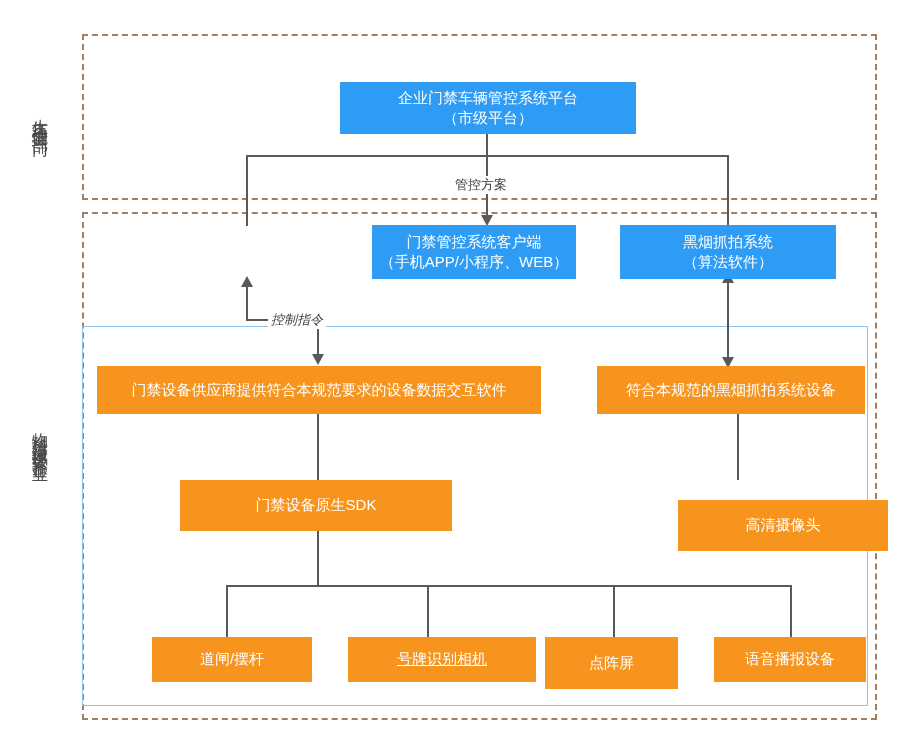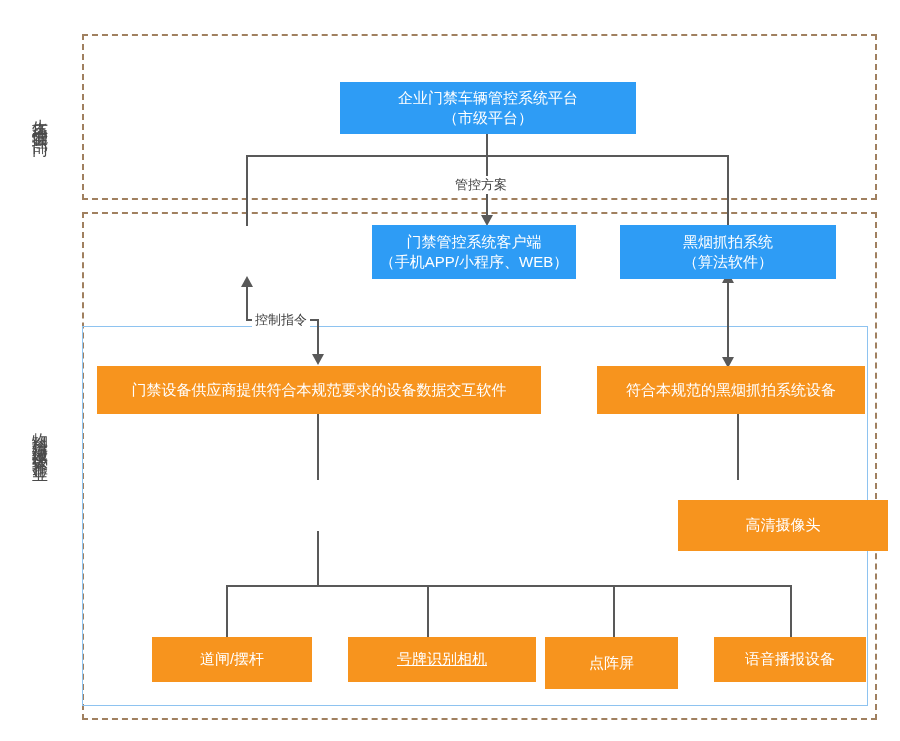--- a/index.html
+++ b/index.html
@@ -114,21 +114,21 @@
   <div class="arrowhead down" style="left:481px; top:215px;"></div>
   <div class="edgelabel" style="left:452px; top:176px;">管控方案</div>
 
   <div class="edge v" style="left:246px; top:286px; height:34px;"></div>
   <div class="arrowhead up" style="left:241px; top:276px;"></div>
 
   <div class="edge h" style="left:246px; top:319px; width:73px;"></div>
 
   <div class="edge v" style="left:317px; top:319px; height:37px;"></div>
   <div class="arrowhead down" style="left:312px; top:354px;"></div>
-  <div class="edgelabel" style="left:252px; top:311px;">控制指令</div>
+  <div class="edgelabel" style="left:268px; top:311px;font-style:italic;">控制指令</div>
 
   <div class="edge v" style="left:727px; top:280px; height:86px;"></div>
   <div class="arrowhead up" style="left:722px; top:272px;"></div>
   <div class="arrowhead down" style="left:722px; top:357px;"></div>
 
   <div class="edge v" style="left:317px; top:414px; height:66px;"></div>
 
   <div class="edge v" style="left:737px; top:414px; height:66px;"></div>
 
   <div class="edge v" style="left:317px; top:531px; height:55px;"></div>
@@ -161,20 +161,23 @@
   </div>
 
   <div class="node orange" style="left:97px; top:366px; width:444px; height:48px;">
     <span class="txt">门禁设备供应商提供符合本规范要求的设备数据交互软件</span>
   </div>
 
   <div class="node orange" style="left:597px; top:366px; width:268px; height:48px;">
     <span class="txt">符合本规范的黑烟抓拍系统设备</span>
   </div>
 
+  <div class="node orange" style="left:180px; top:480px; width:272px; height:51px;">
+    <span class="txt">门禁设备原生SDK</span>
+  </div>
 
   <div class="node orange" style="left:678px; top:480px; width:210px; height:51px;margin-top:20px;">
     <span class="txt">高清摄像头</span>
   </div>
 
   <div class="node orange" style="left:152px; top:637px; width:160px; height:45px;">
     <span class="txt">道闸/摆杆</span>
   </div>
 
   <div class="node orange" style="left:348px; top:637px; width:188px; height:45px;text-decoration:underline;">

